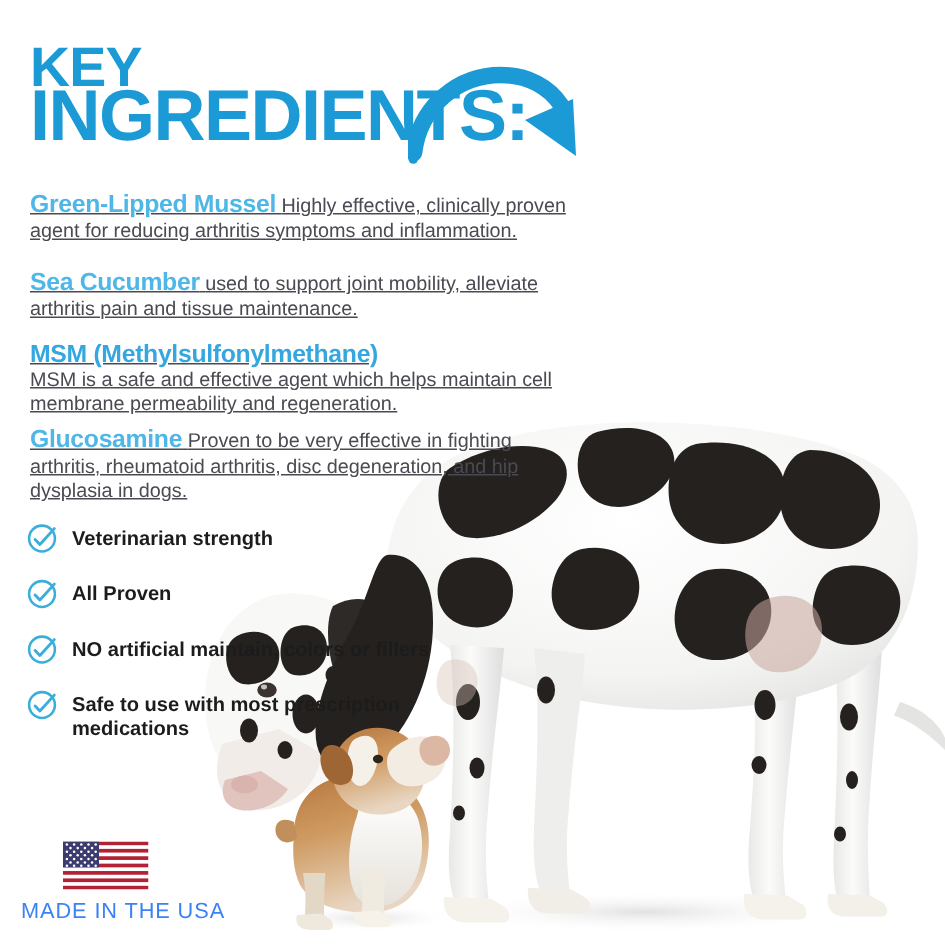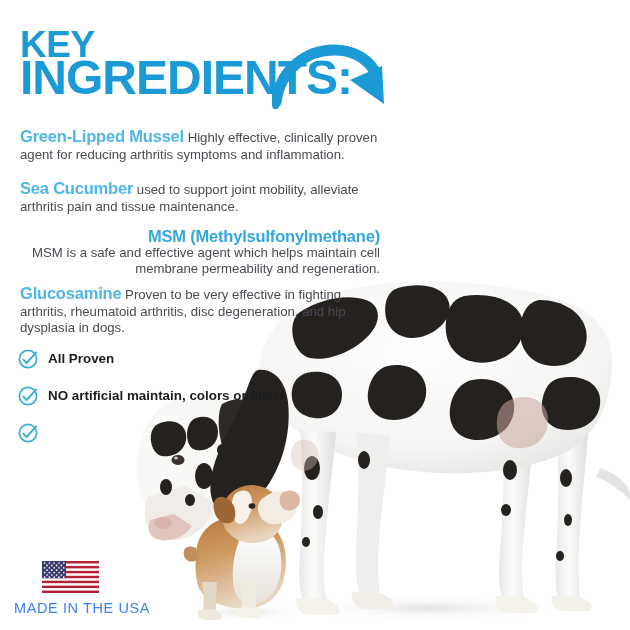--- a/index.html
+++ b/index.html
@@ -34,33 +34,34 @@
   .arrow-wrap{position:absolute;left:272px;top:44px;width:115px;height:72px;}
 
   
   .ing-block{position:absolute;left:20px;width:360px;}
   .ing-p{
     margin:0;
     font-size:13.2px;
     line-height:16.6px;
     color:#4a4a52;
     font-family:"Liberation Sans", sans-serif;
+    text-decoration:underline;
   }
   .ing-name{
     font-weight:bold;
     font-size:16.5px;
     color:#4fb6e8;
     letter-spacing:-0.2px;
   }
   .ing-name.deep{color:#35a7df;}
   .ing-name.block{display:block;margin-bottom:0px;}
 
   #blk-mussel{top:128px;}
   #blk-cucumber{top:180px;}
-  #blk-msm{top:228px;text-align:right;}
+  #blk-msm{top:228px;}
   #blk-gluco{top:285px;}
 
   
   .checklist{position:absolute;left:17px;top:349px;width:270px;}
   .check-row{display:flex;align-items:flex-start;margin-bottom:16px;}
   .check-row:last-child{margin-bottom:0;}
   .check-icon{width:22px;height:22px;flex:0 0 22px;margin-right:9px;margin-top:-1px;}
   .check-label{
     font-size:13.4px;
     line-height:16px;
@@ -254,20 +255,29 @@
     <div class="ing-block" id="blk-msm">
       <p class="ing-p"><span class="ing-name deep block">MSM (Methylsulfonylmethane)</span><span>MSM is a safe and effective agent which helps maintain cell membrane permeability and regeneration.</span></p>
     </div>
 
     <div class="ing-block" id="blk-gluco">
       <p class="ing-p"><span class="ing-name">Glucosamine</span> <span>Proven to be very effective in fighting arthritis, rheumatoid arthritis, disc degeneration, and hip dysplasia in dogs.</span></p>
     </div>
 
     <div class="checklist">
 
+      <div class="check-row">
+        <span class="check-icon">
+          <svg width="22" height="22" viewBox="0 0 22 22" xmlns="http://www.w3.org/2000/svg">
+            <circle cx="11" cy="11" r="8.6" fill="none" stroke="#3aaedb" stroke-width="1.7"></circle>
+            <path d="M6.4 11.6 L9.6 15 L19.2 4.4" fill="none" stroke="#3aaedb" stroke-width="1.9" stroke-linecap="round" stroke-linejoin="round"></path>
+          </svg>
+        </span>
+        <span class="check-label">Veterinarian strength</span>
+      </div>
 
       <div class="check-row">
         <span class="check-icon">
           <svg width="22" height="22" viewBox="0 0 22 22" xmlns="http://www.w3.org/2000/svg">
             <circle cx="11" cy="11" r="8.6" fill="none" stroke="#3aaedb" stroke-width="1.7"></circle>
             <path d="M6.4 11.6 L9.6 15 L19.2 4.4" fill="none" stroke="#3aaedb" stroke-width="1.9" stroke-linecap="round" stroke-linejoin="round"></path>
           </svg>
         </span>
         <span class="check-label">All Proven</span>
       </div>
@@ -282,20 +292,21 @@
         <span class="check-label">NO artificial maintain, colors or fillers</span>
       </div>
 
       <div class="check-row">
         <span class="check-icon">
           <svg width="22" height="22" viewBox="0 0 22 22" xmlns="http://www.w3.org/2000/svg">
             <circle cx="11" cy="11" r="8.6" fill="none" stroke="#3aaedb" stroke-width="1.7"></circle>
             <path d="M6.4 11.6 L9.6 15 L19.2 4.4" fill="none" stroke="#3aaedb" stroke-width="1.9" stroke-linecap="round" stroke-linejoin="round"></path>
           </svg>
         </span>
+        <span class="check-label">Safe to use with most prescription medications</span>
       </div>
 
     </div>
 
     <div class="usa">
       <span class="flag">
         <svg width="57" height="32" viewBox="0 0 57 32" xmlns="http://www.w3.org/2000/svg">
           <rect x="0" y="0" width="57" height="32" fill="#ffffff"></rect>
           <g fill="#b22234">
             <rect x="0" y="0" width="57" height="2.46"></rect>

